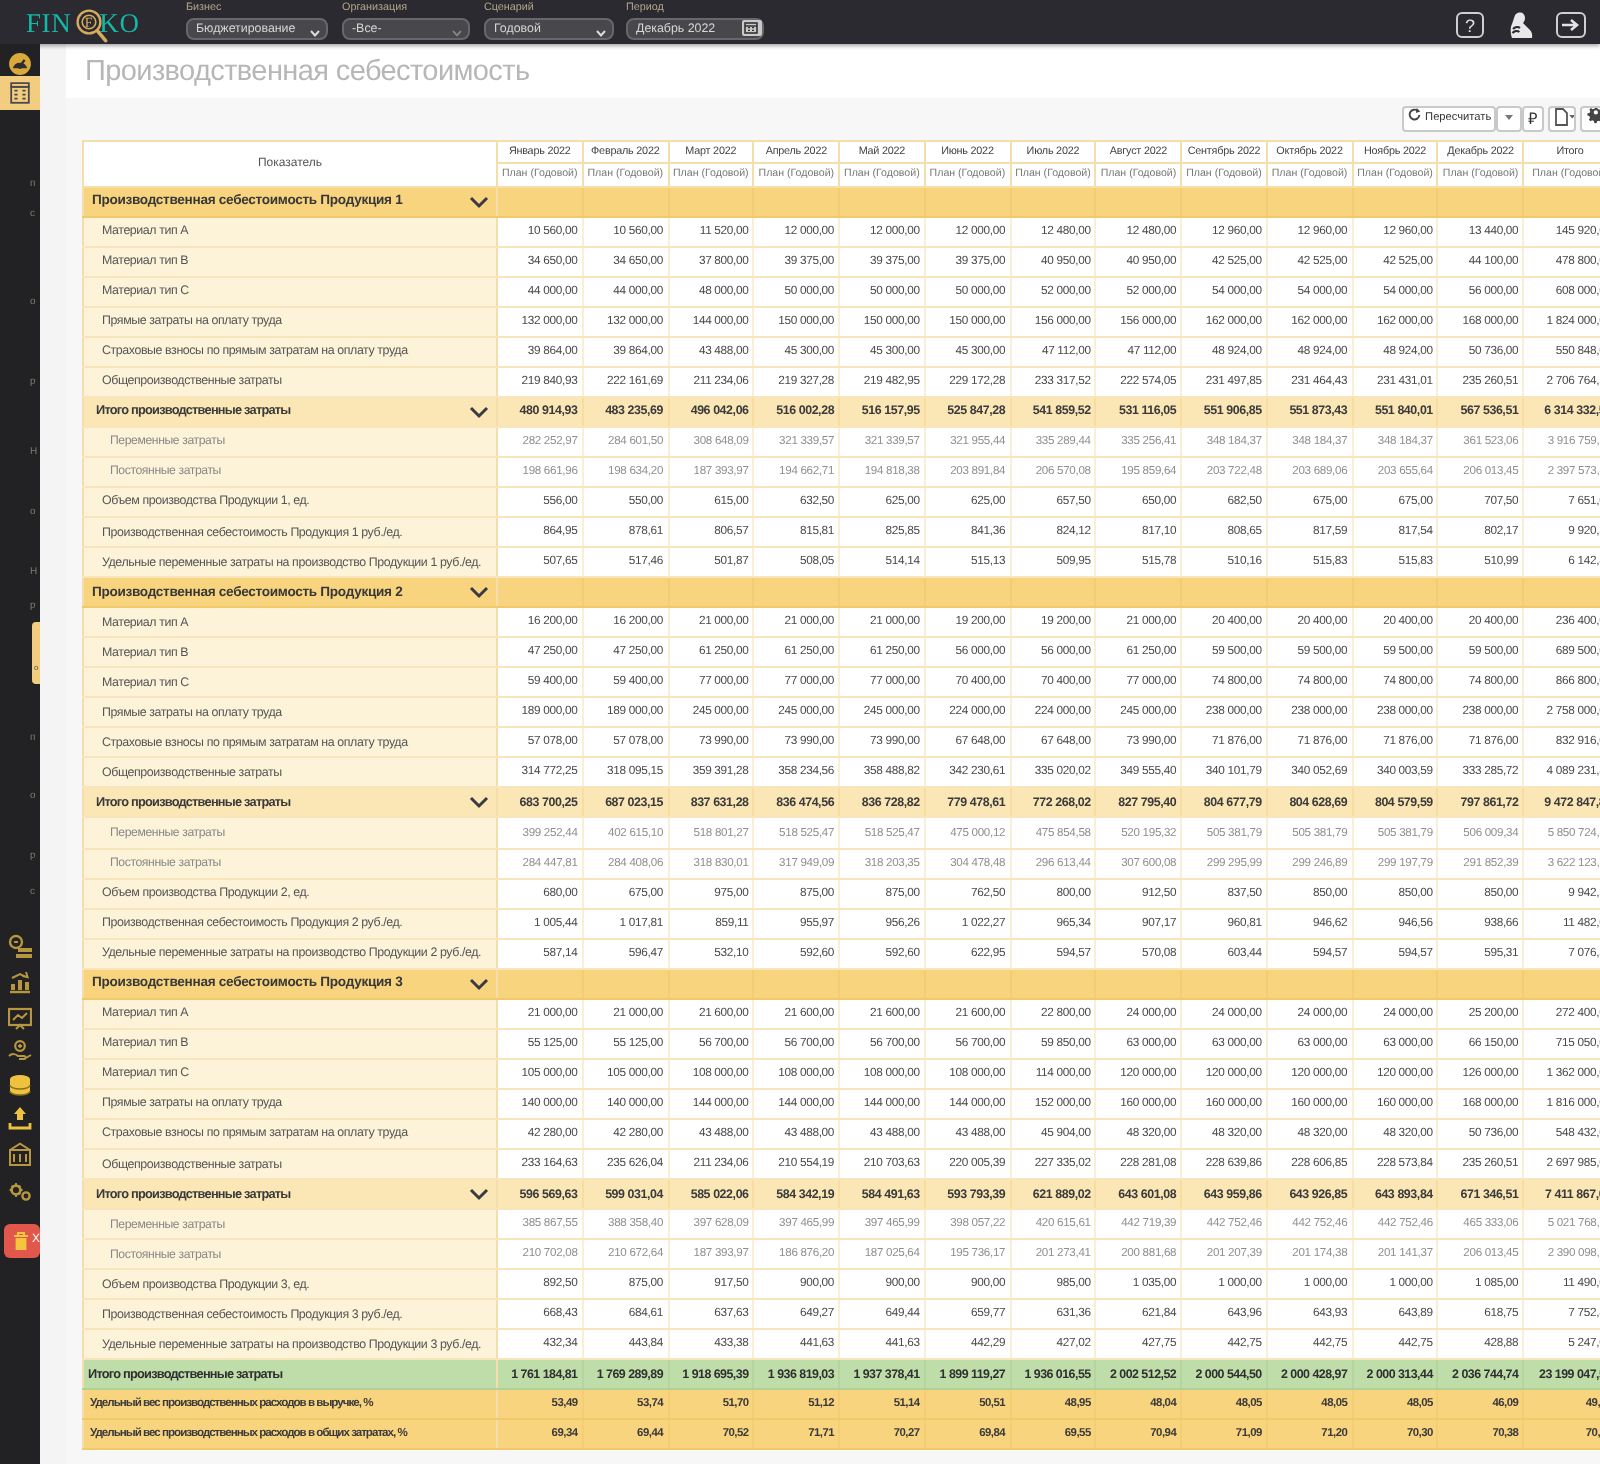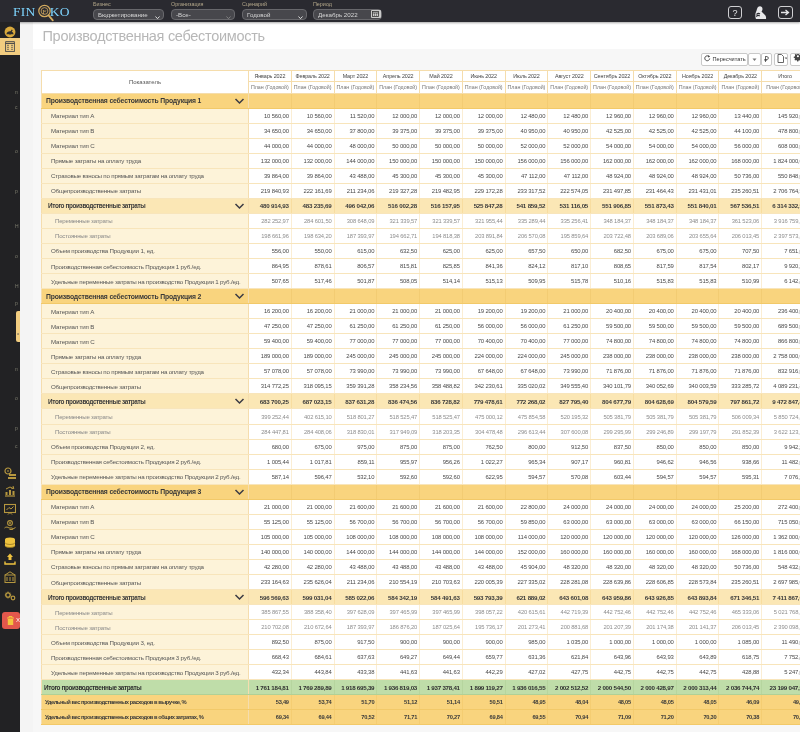--- a/index.html
+++ b/index.html
@@ -1,17 +1,17 @@
 <!DOCTYPE html>
 <html><head><meta charset="utf-8">
 <style>
 * { margin:0; padding:0; box-sizing:border-box; }
 html,body { width:800px; height:732px; overflow:hidden; font-family:"Liberation Sans", sans-serif; background:#f4f4f4; }
 .topbar { position:absolute; left:0; top:0; width:800px; height:22px; background:#2a2a30; z-index:5; box-shadow:0 1px 2px rgba(0,0,0,.35); }
-.logo { position:absolute; left:13px; top:3.5px; font-family:"Liberation Serif", serif; font-size:13.5px; letter-spacing:0.3px; color:#7dd3fc; }
+.logo { position:absolute; left:13px; top:3.5px; font-family:"Liberation Serif", serif; font-size:13.5px; letter-spacing:0.3px; color:#14b8a6; }
 .ctrl { position:absolute; top:1px; }
 .ctrl .lab { font-size:5.4px; color:#b3a78a; margin-bottom:1.5px; }
 .ctrl .box { height:11px; background:#47474c; border:1px solid #68686c; border-radius:4px; color:#d6d6d6; font-size:6.2px; line-height:9.5px; padding:0 4px; position:relative; }
 .ctrl .box .cv { position:absolute; right:3.5px; top:3.2px; }
 .cal { position:absolute; right:0.5px; top:0.5px; width:10px; height:8px; background:#c9c9c9; border-radius:1px; }
 .main { position:absolute; left:33px; top:22px; width:780px; height:710px; background:#fff; }
 .sidebar { position:absolute; left:0; top:22px; width:20px; height:710px; background:#222224; z-index:6; overflow:hidden; }
 .title { position:absolute; left:9.5px; top:6px; font-size:14.5px; color:#b7b7b7; letter-spacing:-0.3px; }
 .band2 { position:absolute; left:0; top:27px; width:780px; height:683px; background:#f7f7f7; }
 .toolbar { position:absolute; right:6px; top:31px; height:13px; }

